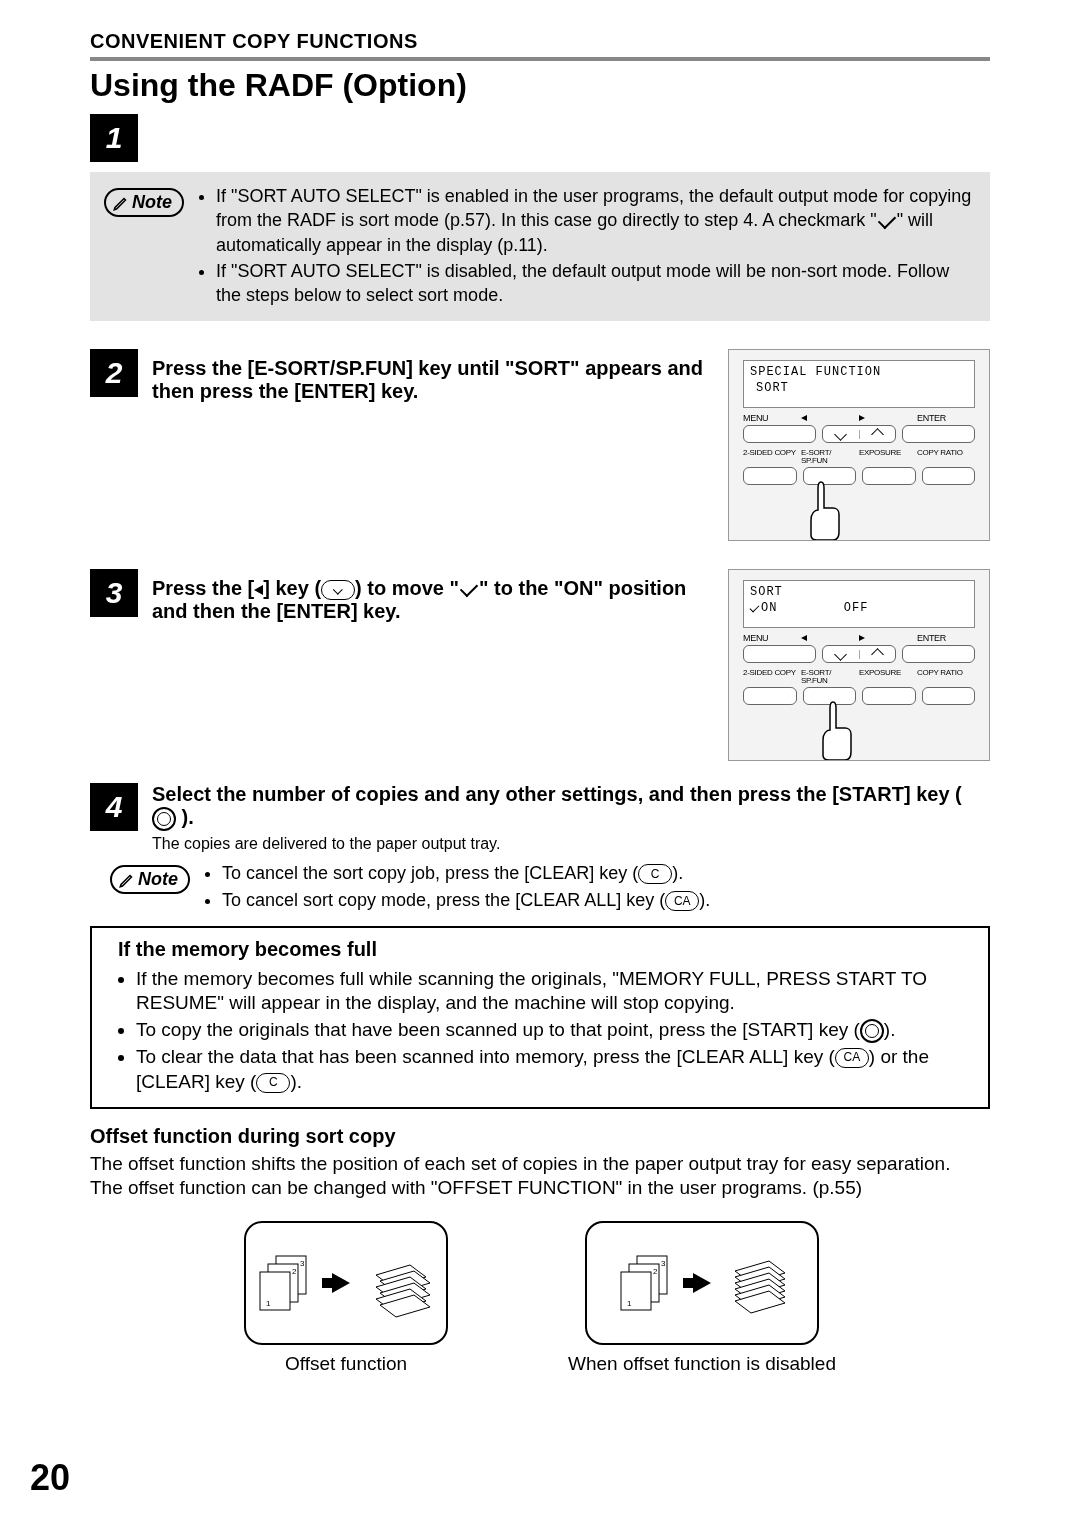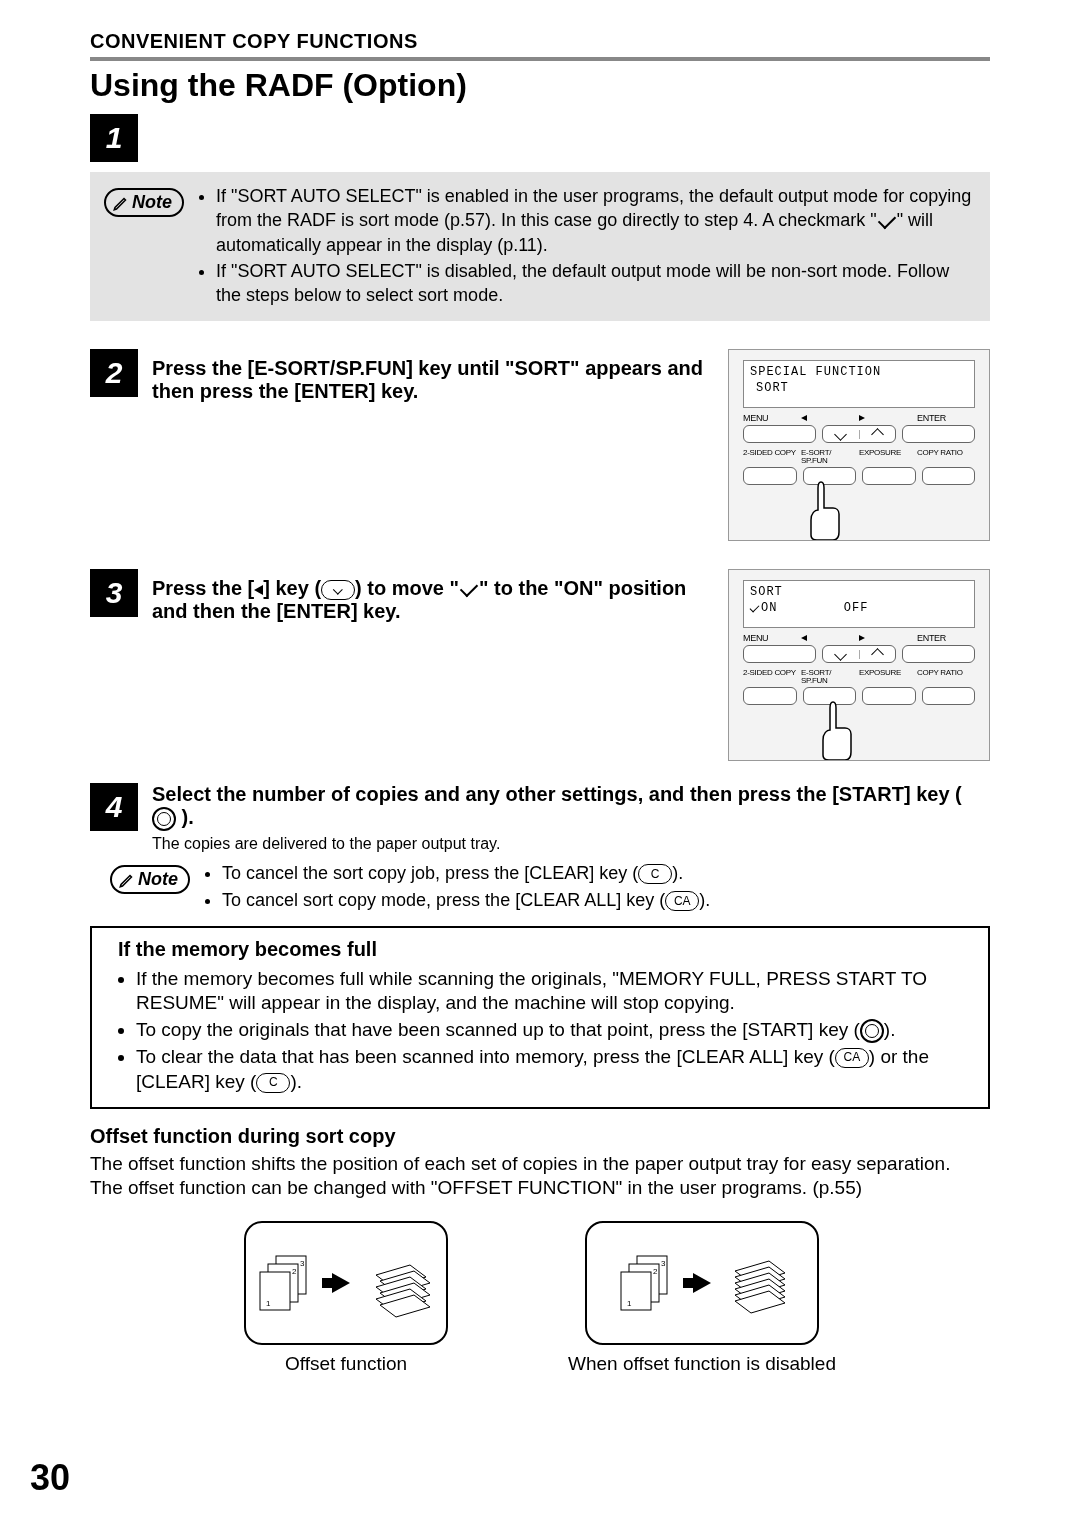--- a/index.html
+++ b/index.html
@@ -566,14 +566,14 @@
             <polygon points="8,46 42,36 58,48 24,58"></polygon>
             <polygon points="8,52 42,42 58,54 24,64"></polygon>
             <polygon points="8,58 42,48 58,60 24,70"></polygon>
           </g>
         </svg>
       </div>
       <div>When offset function is disabled</div>
     </div>
   </div>
 
-  <div class="page-num">30</div>
+  <div class="page-num">20</div>
 </div>
 
 </body></html>

